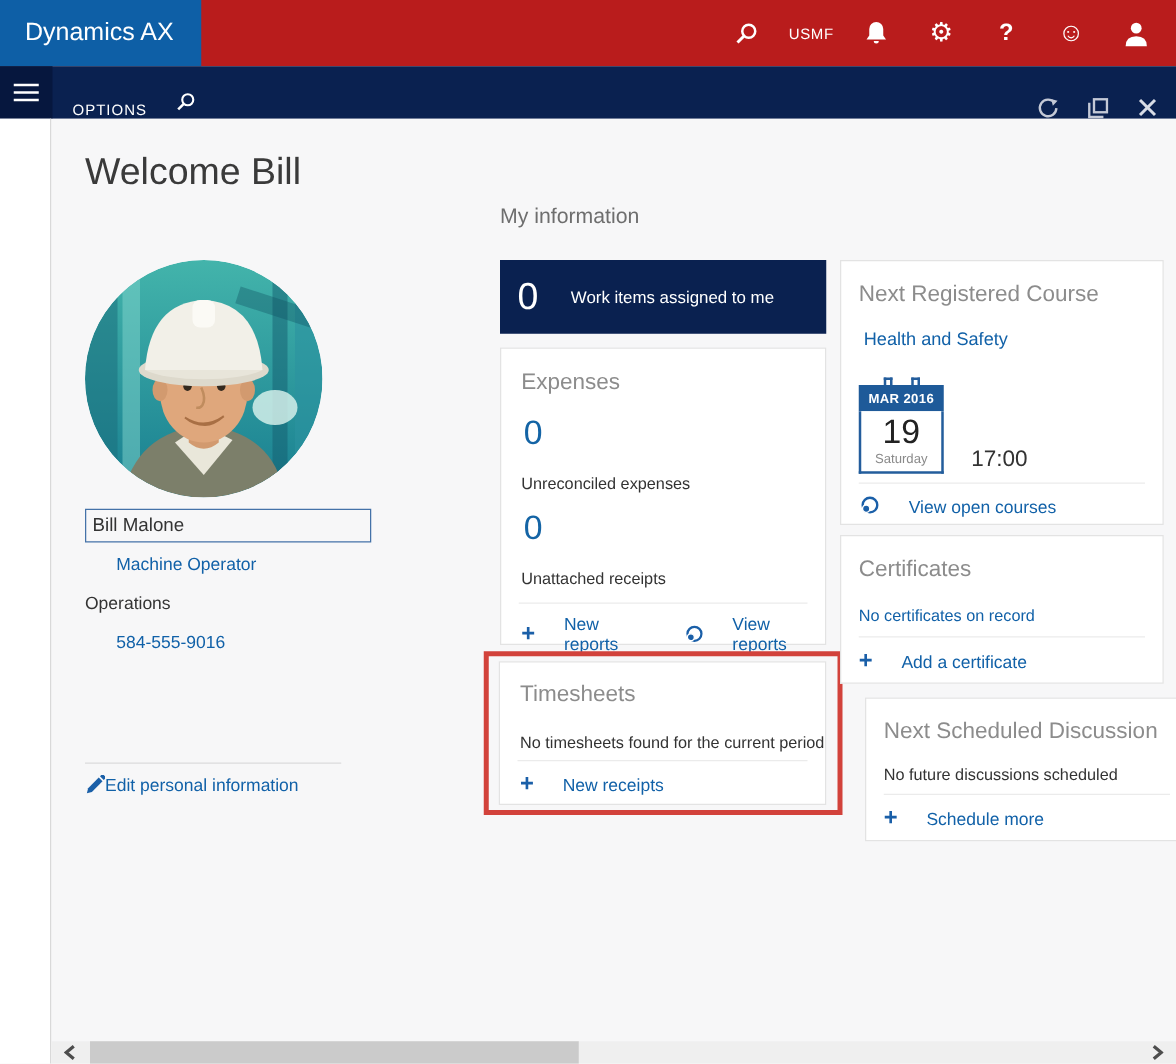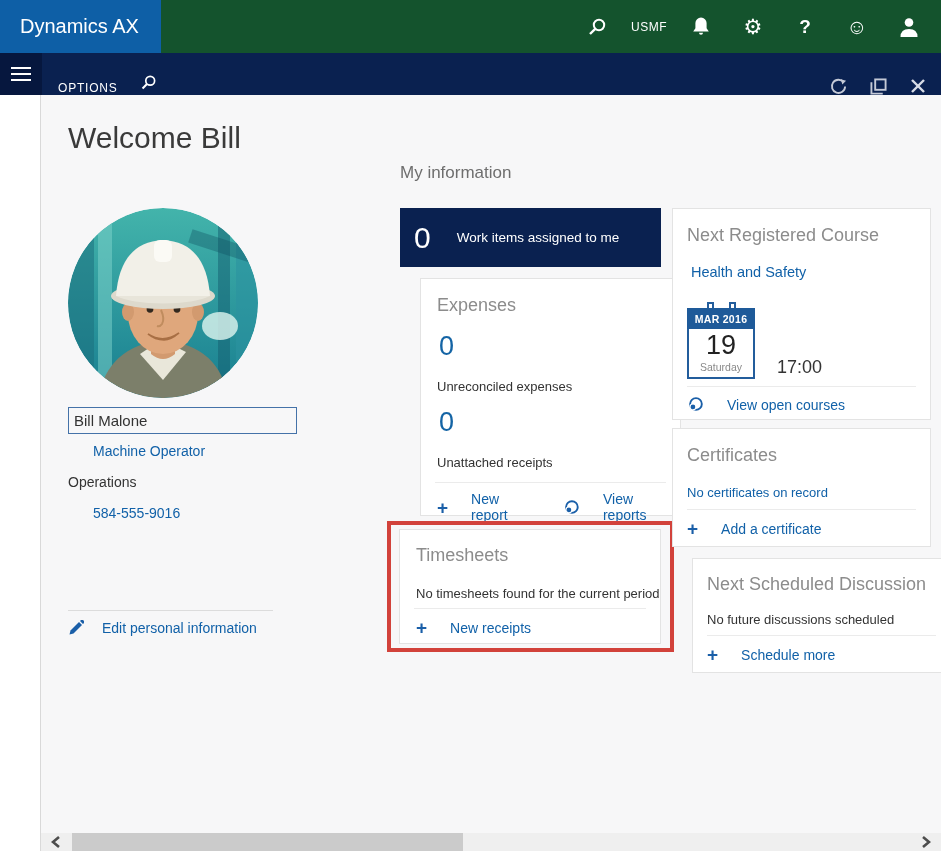--- a/index.html
+++ b/index.html
@@ -7,21 +7,21 @@
   body {
     font-family:"Liberation Sans","DejaVu Sans",sans-serif;
     background:#f7f7f8; color:#333; overflow:hidden; position:relative;
   }
   :root{
     --navy:#0a2150; --navy-dark:#06173e; --tile:#0a2150;
     --logo-blue:#0e5fa6; --link:#1161a8; --num-blue:#1464a5;
     --title-gray:#8c8c8c; --red:#d2423b; --card-border:#e3e3e3;
   }
   
-  .topbar { position:absolute; left:0; top:0; width:941px; height:53px; background:#14532d; display:flex; align-items:center;gap:12px; }
+  .topbar { position:absolute; left:0; top:0; width:941px; height:53px; background:#b91c1c; display:flex; align-items:center;gap:12px; }
   .logo { width:161px; height:53px; background:var(--logo-blue); color:#fff; font-size:20px; font-weight:300; display:flex; align-items:center; padding-left:20px; }
   .topbar-right { margin-left:auto; display:flex; align-items:center; padding-right:6px; }
   .top-item { width:52px; height:53px; display:flex; align-items:center; justify-content:center; color:#fff; cursor:pointer; }
   .company { font-size:12px; letter-spacing:0.5px; font-weight:400; }
   .uni-icon { font-size:21px; line-height:1; }
   .help-glyph { font-size:19px; font-weight:bold; }
   
   .navbar { position:absolute; left:0; top:53px; width:941px; height:42px; background:var(--navy); display:flex; align-items:flex-end; }
   .hamburger { width:42px; height:42px; background:var(--navy-dark); display:flex; flex-direction:column; align-items:center; justify-content:center; gap:4px; cursor:pointer; }
   .hamburger span { display:block; width:20px; height:2px; background:#fff; }
@@ -32,36 +32,36 @@
   
   .content { position:absolute; left:0; top:95px; width:941px; height:756px; background:#f7f7f8; }
   .left-strip { position:absolute; left:0; top:0; width:41px; height:756px; background:#fff; border-right:1px solid #d9d9d9; }
   .welcome { position:absolute; left:68px; top:26px; font-size:30px; font-weight:300; color:#3a3a3a; }
   
   .photo-wrap { position:absolute; left:68px; top:113px; width:190px; height:190px; border-radius:50%; overflow:hidden; }
   .name-box { position:absolute; left:68px; top:312px; width:229px; height:27px; border:1px solid #4472a8; background:#f7f7f8; font-size:15px; color:#333; padding:2px 5px; font-family:"Liberation Sans","DejaVu Sans",sans-serif; }
   .profile-link { position:absolute; left:68px; font-size:14px; color:var(--link); cursor:pointer; text-decoration:none;margin-left:25px; }
   .profile-text { position:absolute; left:68px; font-size:14px; color:#333; }
   .profile-divider { position:absolute; left:68px; top:515px; width:205px; height:1px; background:#dcdcdc; }
-  .edit-row { position:absolute; left:68px; top:525px; display:flex; align-items:center; gap:18px; cursor:pointer; }
+  .edit-row { position:absolute; left:68px; top:525px; display:flex; align-items:center; gap:0; cursor:pointer; }
   .edit-row span.lbl { font-size:14px; color:var(--link); }
   
   .myinfo-heading { position:absolute; left:400px; top:68px; font-size:17px; color:#6e6e6e; }
   .work-tile { position:absolute; left:400px; top:113px; width:261px; height:59px; background:var(--tile); color:#fff; display:flex; align-items:center; cursor:pointer; }
   .work-tile .cnt { font-size:30px; font-weight:300; margin-left:14px; }
   .work-tile .lbl { font-size:13.5px; margin-left:26px; }
   .card { position:absolute; background:#fff; border:1px solid var(--card-border); }
   .card-title { font-size:18px; font-weight:300; color:var(--title-gray); }
   .card-divider { height:1px; background:#ebebeb; margin:0 14px; }
   .big-num { font-size:27px; color:var(--num-blue); font-weight:300; }
   .small-text { font-size:13px; color:#333; }
   .link-row { display:flex; align-items:center; gap:23px; cursor:pointer; }
   .link-row .lbl { font-size:14px; color:var(--link); }
   .plus { color:#1a5fa8; font-size:19px; font-weight:bold; line-height:1; }
-  .expenses-card { left:400px; top:183px; width:261px; height:238px;margin-left:20px; }
+  .expenses-card { left:400px; top:183px; width:261px; height:238px; }
   .expenses-card .card-title { margin:16px 0 0 16px; }
   .exp-num1 { position:absolute; left:18px; top:52px; }
   .exp-lbl1 { position:absolute; left:16px; top:100px; }
   .exp-num2 { position:absolute; left:18px; top:128px; }
   .exp-lbl2 { position:absolute; left:16px; top:176px; }
   .exp-div { position:absolute; left:0; right:0; top:203px; }
   .exp-links { position:absolute; left:16px; top:212px; display:flex; gap:24px; }
   
   .red-box { position:absolute; left:387px; top:426px; width:287px; height:131px; border:4px solid var(--red); }
   .timesheets-card { left:399px; top:434px; width:262px; height:115px; }
@@ -237,21 +237,21 @@
   <div class="card expenses-card">
     <div class="card-title">Expenses</div>
     <div class="big-num exp-num1">0</div>
     <div class="small-text exp-lbl1">Unreconciled expenses</div>
     <div class="big-num exp-num2">0</div>
     <div class="small-text exp-lbl2">Unattached receipts</div>
     <div class="card-divider exp-div"></div>
     <div class="exp-links">
       <div class="link-row">
         <span class="plus">+</span>
-        <span class="lbl">New report</span>
+        <span class="lbl">New reports</span>
       </div>
       <div class="link-row">
         <svg width="17" height="17" viewBox="0 0 18 18">
             <circle cx="9.5" cy="8.5" r="6.2" fill="none" stroke="#1a5fa8" stroke-width="2"></circle>
             <circle cx="6.3" cy="11.6" r="3.1" fill="#1a5fa8" stroke="#fff" stroke-width="1.2"></circle>
           </svg>
         <span class="lbl">View reports</span>
       </div>
     </div>
   </div>

